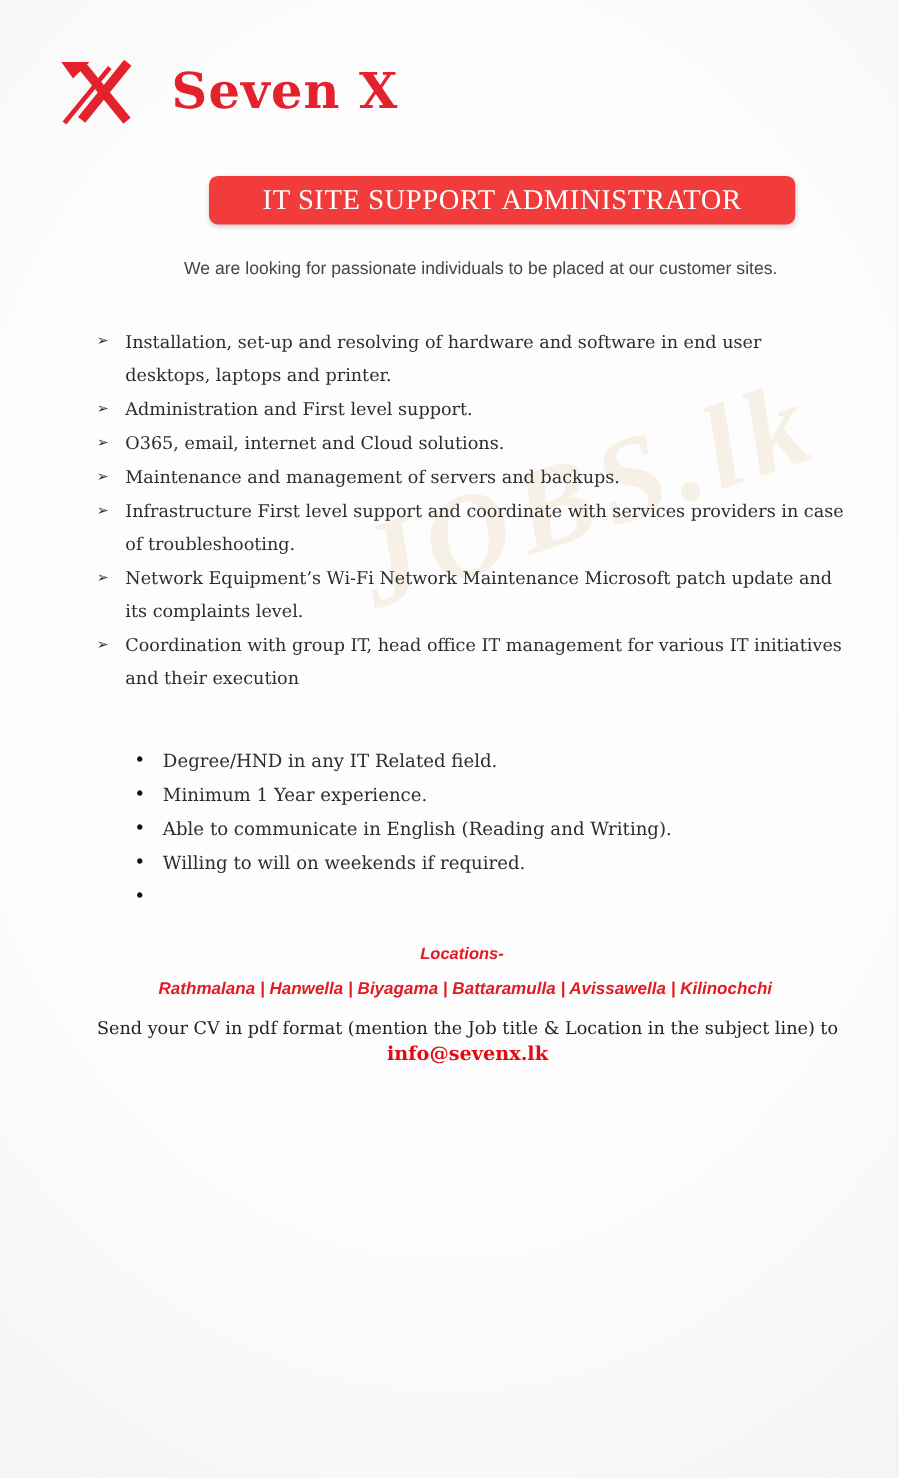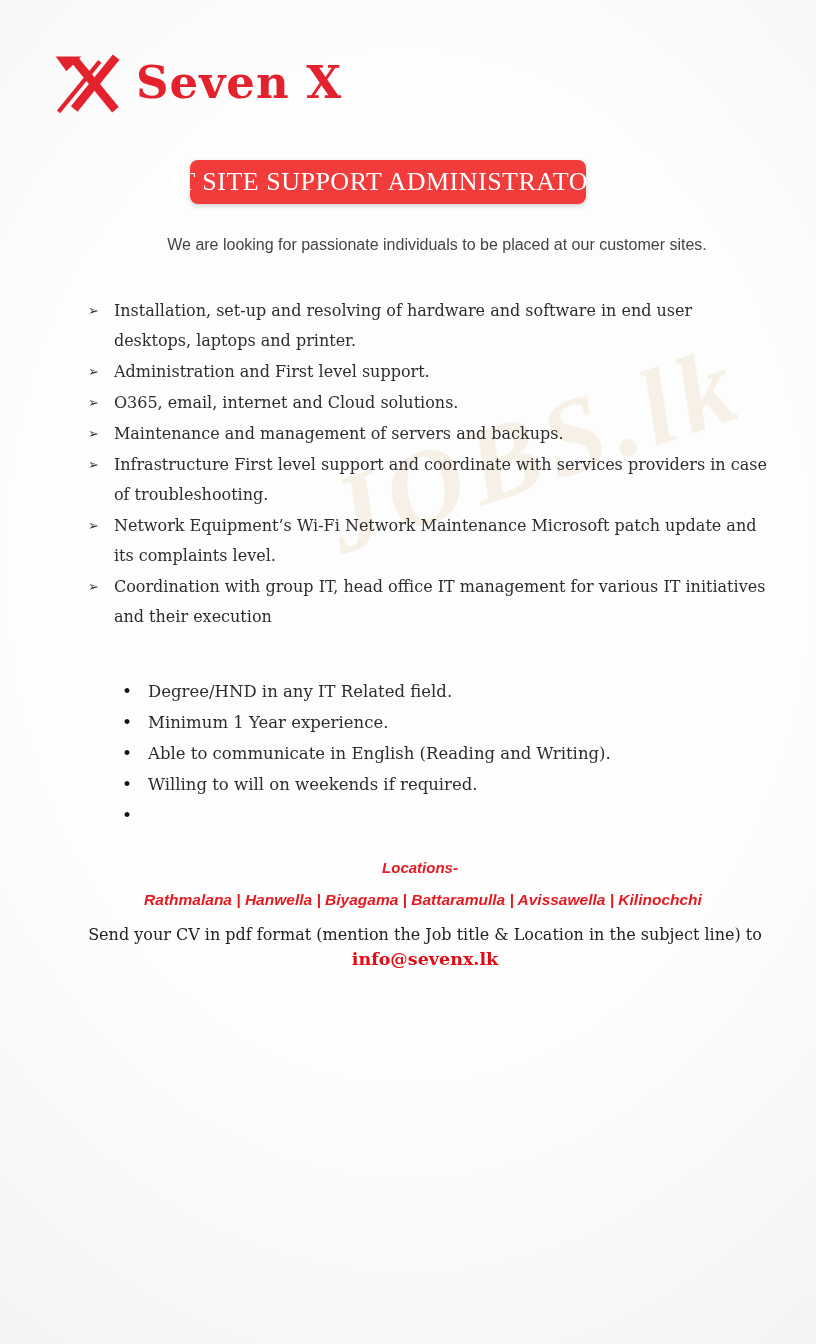--- a/index.html
+++ b/index.html
@@ -17,29 +17,29 @@
     font:bold italic 108px "Liberation Serif", serif;
     letter-spacing:8px;
     color:rgba(243,231,215,0.6);
     transform:rotate(-19deg);
     white-space:nowrap;
     z-index:0;
     user-select:none;
   }
   .content{position:relative;z-index:1;}
   
-  .logo-row{display:flex;align-items:center;gap:4px;padding:50px 0 0 52px;}
+  .logo-row{display:flex;align-items:center;gap:24px;padding:50px 0 0 52px;}
   .logo-mark{width:80px;height:64px;flex:0 0 auto;}
   .logo-text{
     font-family:"DejaVu Serif", serif;font-weight:bold;
     font-size:45px;color:#e3222d;letter-spacing:1px;line-height:1;
   }
   
   .banner{
-    width:396px;height:44px;margin:46px 0 0 190px;
+    width:533px;height:44px;margin:46px 0 0 190px;
     background:#f23c3c;border-radius:8px;
     display:flex;align-items:center;justify-content:center;
     box-shadow:0 2px 5px rgba(0,0,0,0.18);
   }
   .banner span{
     color:#ffffff;font-family:"Liberation Serif", serif;
     font-size:26px;letter-spacing:0.5px;white-space:nowrap;
   }
   .intro{
     margin:32px 0 0 0;text-align:center;transform:translateX(29px);

